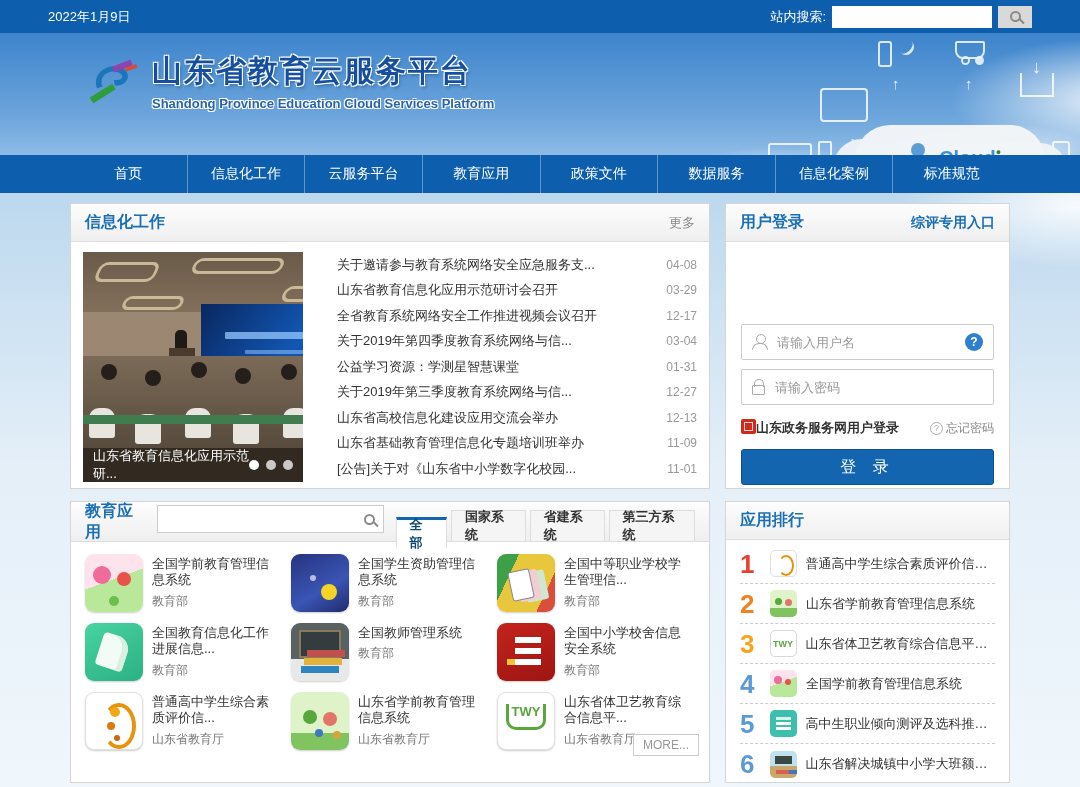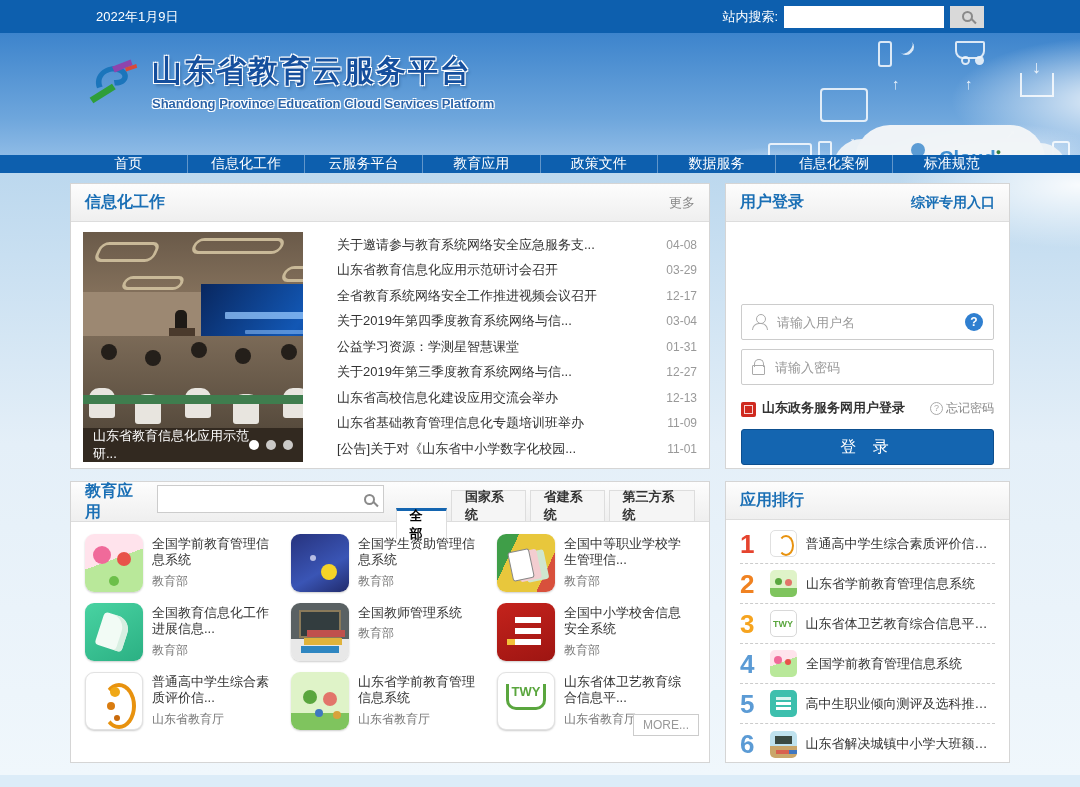--- a/index.html
+++ b/index.html
@@ -2,21 +2,21 @@
 <html><head>
 <meta charset="utf-8">
 <style>
   * { margin:0; padding:0; box-sizing:border-box; }
   html,body { width:1080px; height:787px; overflow:hidden;
     font-family:"Liberation Sans","DejaVu Sans",sans-serif; }
   body { background:#dcecf8; }
 
   
   .topbar { height:33px; background:#0d5fae; display:flex; align-items:center;
-    justify-content:space-between; padding:0 96px; color:#fff; font-size:13px; }
+    justify-content:space-between; padding:0 48px; color:#fff; font-size:13px; }
   .topbar-right { display:flex; align-items:center; gap:6px; }
   .topsearch-input { width:160px; height:22px; border:none; background:#fff; padding:0 6px;
     font-size:12px; outline:none; }
   .topsearch-btn { width:34px; height:22px; background:#d9d9d9; border:none; display:flex;
     align-items:center; justify-content:center; cursor:pointer; }
   .mag { width:11px; height:11px; border:2px solid #8a8a8a; border-radius:50%; position:relative; display:inline-block; }
   .mag::after { content:''; position:absolute; width:7px; height:2px; background:#8a8a8a;
     right:-6px; bottom:-2px; transform:rotate(45deg); }
 
   
@@ -50,21 +50,21 @@
   .d-arrow  { border:none; color:rgba(255,255,255,.95); font-size:15px; font-weight:bold; }
   .cloudshape { position:absolute; left:855px; top:92px; width:190px; height:70px; background:#f3f6f8;
     border-radius:45px; box-shadow:-28px 8px 0 -6px #eef3f7, 30px 10px 0 -8px #eef3f7; opacity:.97; }
   .cloud-person { position:absolute; left:48px; top:18px; width:30px; height:50px; }
   .cloud-person::before { content:''; position:absolute; left:8px; top:0; width:14px; height:14px; border-radius:50%; background:#5a9bd4; }
   .cloud-person::after { content:''; position:absolute; left:0; top:15px; width:30px; height:34px; border-radius:14px 14px 0 0; background:#5a9bd4; }
   .cloud-word { position:absolute; left:84px; top:22px; color:#3d8fd1; font-size:20px; font-weight:bold; }
   .cloud-word::after { content:'●'; color:#2f7a3a; font-size:9px; vertical-align:top; }
 
   
-  .navbar { height:18px; background:#0d5fae; display:flex; padding:0 70px; }
+  .navbar { height:38px; background:#0d5fae; display:flex; padding:0 70px; }
   .nav-item { flex:1; display:flex; align-items:center; justify-content:center; color:#fff;
     font-size:14px; cursor:pointer; border-right:1px solid rgba(255,255,255,.35); }
   .nav-item:last-child { border-right:none; }
 
   
   .main { height:602px; padding:10px 70px 0;
     background:
       radial-gradient(ellipse 260px 90px at 100% 2%, rgba(255,255,255,.9), rgba(255,255,255,0) 70%),
       linear-gradient(180deg,#bcd8ee,#e4eff8 45%,#f0f7fc); }
   .row { display:flex; justify-content:space-between; }
@@ -118,42 +118,42 @@
   .field input::placeholder { color:#999; }
   .ic-user { width:16px; height:16px; position:relative; }
   .ic-user::before { content:''; position:absolute; left:4px; top:0; width:8px; height:8px; border:1.5px solid #aaa; border-radius:50%; }
   .ic-user::after { content:''; position:absolute; left:0; bottom:0; width:14px; height:6px; border:1.5px solid #aaa; border-bottom:none; border-radius:8px 8px 0 0; }
   .ic-lock { width:14px; height:16px; position:relative; }
   .ic-lock::before { content:''; position:absolute; left:2px; top:0; width:8px; height:7px; border:1.5px solid #aaa; border-bottom:none; border-radius:6px 6px 0 0; }
   .ic-lock::after { content:''; position:absolute; left:0; bottom:0; width:11px; height:8px; border:1.5px solid #aaa; border-radius:1px; }
   .help-bubble { width:18px; height:18px; border-radius:50%; background:#2f7fd0; color:#fff; font-size:12px;
     font-weight:bold; display:flex; align-items:center; justify-content:center; cursor:pointer; flex:none; }
   .login-links { display:flex; justify-content:space-between; align-items:center; margin:14px 0 12px; }
-  .gov-login { display:flex; align-items:flex-end; gap:6px; font-size:13px; font-weight:bold; color:#333; cursor:pointer; }
+  .gov-login { display:flex; align-items:flex-start; font-size:13px; font-weight:bold; color:#333; cursor:pointer; }
   .seal { width:15px; height:15px; background:#cf2a1f; border-radius:2px; position:relative; flex:none; }
   .seal::after { content:''; position:absolute; inset:3px; border:1px solid rgba(255,255,255,.8); }
   .forgot { display:flex; align-items:center; gap:3px; font-size:12px; color:#888; cursor:pointer; }
   .qmark { width:13px; height:13px; border:1px solid #aaa; border-radius:50%; color:#aaa; font-size:9px;
     display:flex; align-items:center; justify-content:center; }
   .login-btn { width:100%; height:36px; background:#1465b0; color:#fff; font-size:16px; letter-spacing:6px;
     border:1px solid #0d4f8f; border-radius:3px; cursor:pointer;
     font-family:"Liberation Sans","DejaVu Sans",sans-serif; }
 
   
   .apps-head { height:40px; display:flex; align-items:flex-end; padding:0 14px; gap:12px;
     background:linear-gradient(180deg,#fdfdfd,#efefef); border-bottom:1px solid #ddd; }
   .apps-title { font-size:16px; font-weight:bold; color:#1a6fb5; align-self:center; }
   .apps-search { display:flex; align-items:center; width:240px; height:28px; border:1px solid #ccc;
     background:#fff; margin-bottom:5px; padding:0 8px; align-self:center; }
   .apps-search input { border:none; outline:none; flex:1; font-size:12px;
     font-family:"Liberation Sans","DejaVu Sans",sans-serif; }
   .tabs { display:flex; margin-left:auto; gap:4px; }
   .tab { height:31px; padding:0 13px; display:flex; align-items:center; font-size:13px; font-weight:bold;
     color:#333; background:#f5f5f5; border:1px solid #ddd; border-bottom:none; cursor:pointer; }
-  .tab.active { background:#fff; border-top:3px solid #1465b0; color:#000000; position:relative; top:18px; }
+  .tab.active { background:#fff; border-top:3px solid #1465b0; color:#0c4a6e; position:relative; top:7px; }
   .apps-body { position:relative; padding:12px 14px; display:grid; grid-template-columns:repeat(3,1fr);
     row-gap:11px; column-gap:8px; }
   .app { display:flex; gap:9px; cursor:pointer; }
   .app-icon { width:58px; height:58px; border-radius:9px; flex:none; position:relative; overflow:hidden;
     box-shadow:0 1px 2px rgba(0,0,0,.2); }
   .app-info { display:flex; flex-direction:column; font-size:13px; color:#333; line-height:1.25; padding-top:2px; }
   .app-name { max-height:33px; overflow:hidden; width:128px; }
   .app-org { color:#777; font-size:12px; margin-top:5px; }
   .more-btn { position:absolute; right:10px; bottom:6px; border:1px solid #ccc; background:#fff;
     color:#999; font-size:12px; padding:3px 9px; cursor:pointer;

